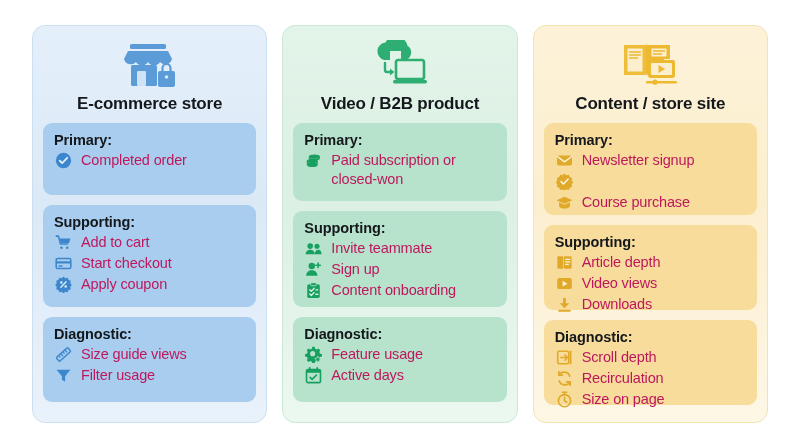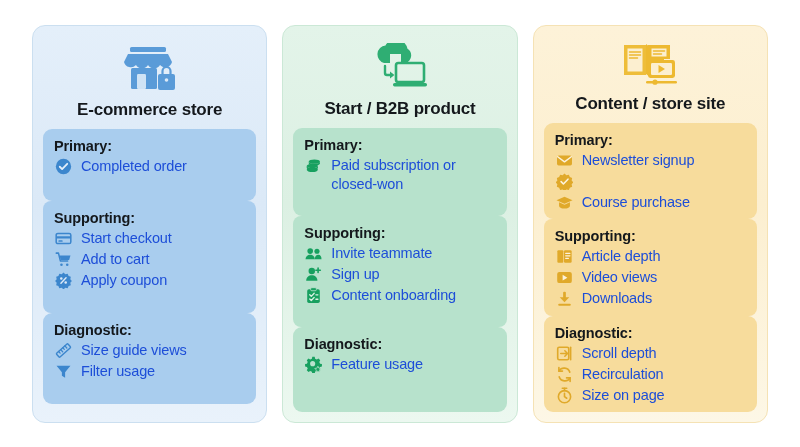--- a/index.html
+++ b/index.html
@@ -40,57 +40,58 @@
     font-size: 17px;
     font-weight: bold;
     color: #14181c;
     letter-spacing: -0.2px;
     margin: 4px 0 9px 0;
   }
 
   .block {
     border-radius: 9px;
     padding: 9px 11px 22px 11px;
+    margin-bottom: 10px;
   }
   .block:last-child { margin-bottom: 0; }
   .blue-block   { background: #a9cdee; }
   .green-block  { background: #b7e2cc; }
   .yellow-block { background: #f7dc9c; }
 
   .block-label {
     font-size: 14.5px;
     font-weight: bold;
     color: #14181c;
     margin-bottom: 3px;
     letter-spacing: -0.1px;
   }
 
   .item {
     display: flex;
     align-items: flex-start;
     gap: 8px;
     margin: 2px 0 1px 0;
     font-size: 14.5px;
-    color: #1d4ed8;
+    color: #be185d;
     line-height: 19px;
     letter-spacing: -0.15px;
   }
   .item-ico {
     flex: 0 0 19px;
     width: 19px; height: 19px;
     display: flex; align-items: center; justify-content: center;
     margin-top: 0px;
   }
   .item-ico svg { display: block; }
   .item-text { flex: 1 1 auto; padding-top: 0px; }
 
   
   .h-primary     { min-height: 72px; }
   .h-primary-3   { min-height: 92px; }
-  .h-supporting  { min-height: 85px; border-radius: 8px; }
+  .h-supporting  { min-height: 85px; }
   .h-diagnostic  { min-height: 85px; }
   .h-diagnostic-3{ min-height: 85px; }
   .col-spacer    { flex: 1 1 auto; }
 </style>
 </head>
 <body>
 
 <div class="board">
 
   <div class="card card-blue">
@@ -121,38 +122,38 @@
             </svg>
         </span>
         <span class="item-text">Completed order</span>
       </div>
     </div>
 
     <div class="block blue-block h-supporting">
       <div class="block-label">Supporting:</div>
       <div class="item">
         <span class="item-ico">
-          <svg width="17" height="17" viewBox="0 0 20 20">
-              <rect x="1.4" y="4" width="17.2" height="12" rx="2" fill="none" stroke="#3c86cd" stroke-width="1.8"></rect>
-              <rect x="1.4" y="7.4" width="17.2" height="2.6" fill="#3c86cd"></rect>
-              <rect x="4" y="12.2" width="5" height="1.7" rx="0.8" fill="#3c86cd"></rect>
-            </svg>
-        </span>
-        <span class="item-text">Start checkout</span>
-      </div>
-      <div class="item">
-        <span class="item-ico">
           <svg width="17" height="17" viewBox="0 0 20 20" fill="none" stroke="#3c86cd" stroke-width="1.8" stroke-linecap="round" stroke-linejoin="round">
               <path d="M1.5 2.5 h2.6 l2.2 9.2 h8.6"></path>
               <path d="M5.4 5.2 h12.8 l-1.6 5.4 h-9.9" fill="#3c86cd" stroke="none"></path>
               <circle cx="7.6" cy="16.2" r="1.5" fill="#3c86cd" stroke="none"></circle>
               <circle cx="14.4" cy="16.2" r="1.5" fill="#3c86cd" stroke="none"></circle>
             </svg>
         </span>
         <span class="item-text">Add to cart</span>
+      </div>
+      <div class="item">
+        <span class="item-ico">
+          <svg width="17" height="17" viewBox="0 0 20 20">
+              <rect x="1.4" y="4" width="17.2" height="12" rx="2" fill="none" stroke="#3c86cd" stroke-width="1.8"></rect>
+              <rect x="1.4" y="7.4" width="17.2" height="2.6" fill="#3c86cd"></rect>
+              <rect x="4" y="12.2" width="5" height="1.7" rx="0.8" fill="#3c86cd"></rect>
+            </svg>
+        </span>
+        <span class="item-text">Start checkout</span>
       </div>
       <div class="item">
         <span class="item-ico">
           <svg width="17" height="17" viewBox="0 0 20 20">
               <path d="M10 0.7 l2.1 1.9 l2.8 -0.6 l1.1 2.6 l2.6 1.1 l-0.6 2.8 l1.9 2.1 l-1.9 2.1 l0.6 2.8 l-2.6 1.1 l-1.1 2.6 l-2.8 -0.6 l-2.1 1.9 l-2.1 -1.9 l-2.8 0.6 l-1.1 -2.6 l-2.6 -1.1 l0.6 -2.8 l-1.9 -2.1 l1.9 -2.1 l-0.6 -2.8 l2.6 -1.1 l1.1 -2.6 l2.8 0.6 z" fill="#3c86cd"></path>
               <path d="M7 13.2 l6 -6.4" stroke="#dbe9f7" stroke-width="1.7" stroke-linecap="round"></path>
               <circle cx="7.4" cy="7.6" r="1.5" fill="#dbe9f7"></circle>
               <circle cx="12.6" cy="12.4" r="1.5" fill="#dbe9f7"></circle>
             </svg>
         </span>
@@ -193,21 +194,21 @@
         <g fill="#2fae73">
           <path d="M12 20 a9 9 0 0 1 1.5 -17.6 a12 12 0 0 1 22 3.4 a8 8 0 0 1 -1.5 14.2 h-5 v-9 h-11 v9 z"></path>
           <path d="M13 23 v7 a2 2 0 0 0 2 2 h5" fill="none" stroke="#2fae73" stroke-width="2.4" stroke-linecap="round"></path>
           <path d="M18 28.6 l4.4 3.4 l-4.4 3.4 z"></path>
           <rect x="24" y="20" width="28" height="19" rx="2.2" fill="none" stroke="#2fae73" stroke-width="2.6"></rect>
           <rect x="21" y="40" width="34" height="3.4" rx="1.6"></rect>
         </g>
       </svg>
     </div>
 
-    <div class="card-title">Start / B2B product</div>
+    <div class="card-title">Video / B2B product</div>
 
     <div class="block green-block h-primary">
       <div class="block-label">Primary:</div>
       <div class="item">
         <span class="item-ico">
           <svg width="17" height="17" viewBox="0 0 20 20">
               <g fill="#17a05f">
                 <ellipse cx="11" cy="5.4" rx="6.6" ry="2.6"></ellipse>
                 <path d="M4.4 5.4 v2.3 a6.6 2.6 0 0 0 13.2 0 v-2.3 a6.6 2.6 0 0 1 -13.2 0 z"></path>
                 <ellipse cx="8.6" cy="10.6" rx="6.6" ry="2.6"></ellipse>
@@ -266,20 +267,31 @@
         <span class="item-ico">
           <svg width="17" height="17" viewBox="0 0 20 20">
               <g fill="#17a05f">
                 <path d="M8.6 1 h2.8 l0.5 2.2 l2 0.9 l2 -1.1 l2 2 l-1.1 2 l0.9 2 l2.2 0.5 v2.8 l-2.2 0.5 l-0.9 2 l1.1 2 l-2 2 l-2 -1.1 l-2 0.9 l-0.5 2.2 h-2.8 l-0.5 -2.2 l-2 -0.9 l-2 1.1 l-2 -2 l1.1 -2 l-0.9 -2 l-2.2 -0.5 v-2.8 l2.2 -0.5 l0.9 -2 l-1.1 -2 l2 -2 l2 1.1 l2 -0.9 z"></path>
                 <circle cx="9" cy="9" r="3" fill="#b7e2cc"></circle>
                 <path d="M15.2 12 l1.1 2.3 l2.5 0.35 l-1.8 1.8 l0.42 2.5 l-2.25 -1.2 l-2.25 1.2 l0.42 -2.5 l-1.8 -1.8 l2.5 -0.35 z" stroke="#b7e2cc" stroke-width="0.9"></path>
               </g>
             </svg>
         </span>
         <span class="item-text">Feature usage</span>
+      </div>
+      <div class="item">
+        <span class="item-ico">
+          <svg width="17" height="17" viewBox="0 0 20 20">
+              <rect x="1.8" y="3" width="16.4" height="15.4" rx="2" fill="none" stroke="#17a05f" stroke-width="1.9"></rect>
+              <rect x="1.8" y="3" width="16.4" height="3.8" fill="#17a05f"></rect>
+              <path d="M5.6 1 v3.2 M14.4 1 v3.2" stroke="#17a05f" stroke-width="2" stroke-linecap="round"></path>
+              <path d="M6 12.2 l2.4 2.4 l5 -5" fill="none" stroke="#17a05f" stroke-width="1.9" stroke-linecap="round" stroke-linejoin="round"></path>
+            </svg>
+        </span>
+        <span class="item-text">Active days</span>
       </div>
     </div>
 
     <div class="col-spacer"></div>
   </div>
 
   <div class="card card-yellow">
 
     <div class="card-head">
       <svg width="58" height="50" viewBox="0 0 58 50">

